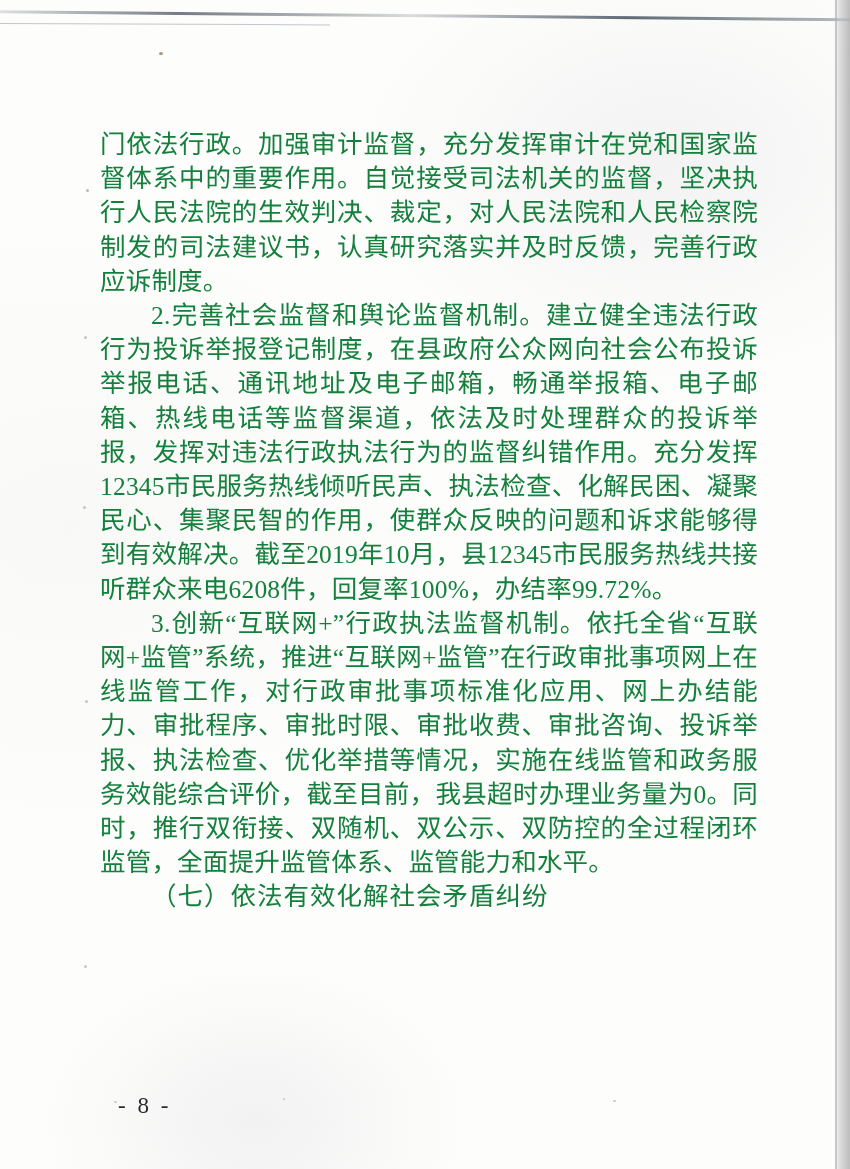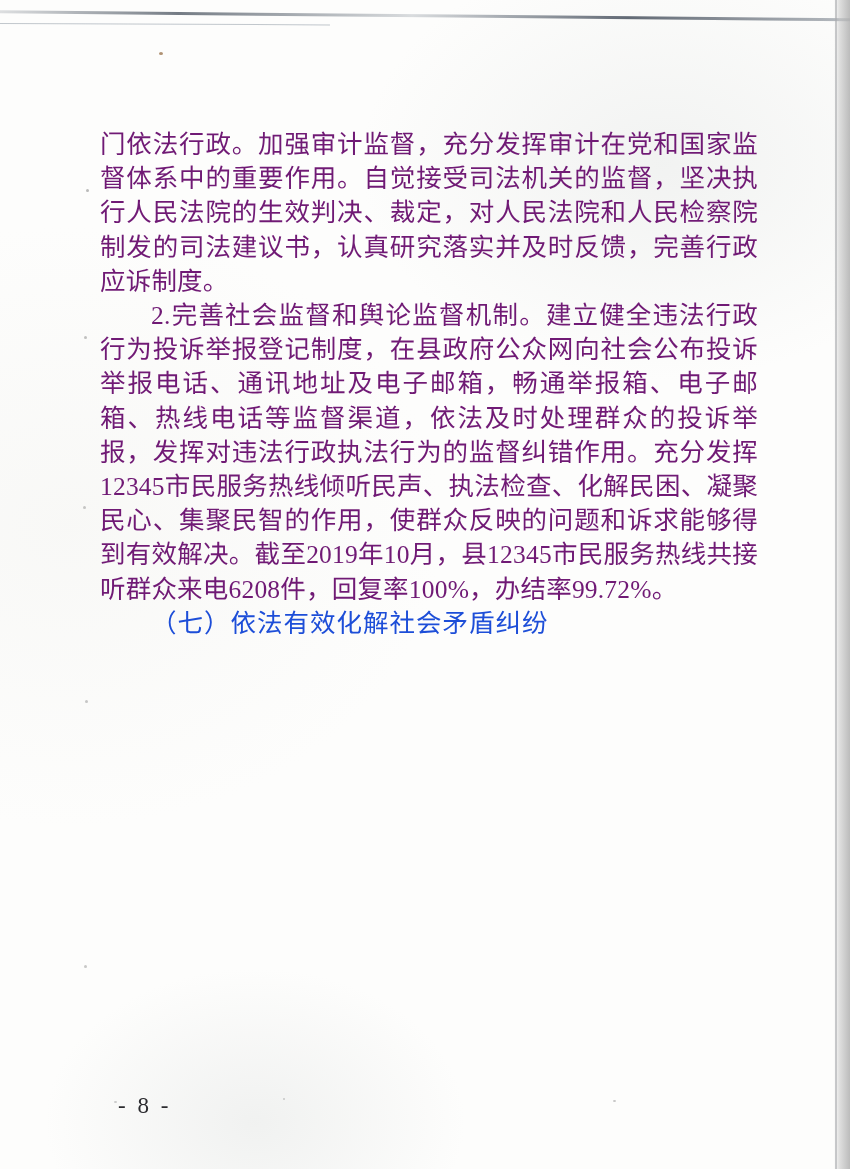--- a/index.html
+++ b/index.html
@@ -88,37 +88,37 @@
 
   
   .textblock {
     position: absolute;
     left: 100px;
     top: 128px;
     width: 658px;
   }
   p.line-para {
     margin: 0;
-    color: #701a75;
+    color: #15803d;
     font-size: 25.5px;
     line-height: 34.2px;
     text-align: justify;
     text-justify: inter-character;
     letter-spacing: 0.2px;
     text-indent: 2em;
     font-family: "Liberation Serif", "DejaVu Serif", serif;
   }
   p.no-indent { text-indent: 0; }
   .bold-head {
     font-weight: normal;
     letter-spacing: 0.3px;
   }
   .heading-sub {
     margin: 0;
-    color: #1d4ed8;
+    color: #15803d;
     font-size: 25.5px;
     line-height: 34.2px;
     text-indent: 2em;
     letter-spacing: 1px;
     font-family: "Liberation Serif", "DejaVu Serif", serif;
   }
   .footer {
     position: absolute;
     left: 118px;
     top: 1093px;
@@ -150,20 +150,21 @@
   <div class="speck speck-g"></div>
   <div class="speck speck-h"></div>
   <div class="speck speck-i"></div>
 
   <div class="textblock blur-soft">
 
     <p class="line-para no-indent">门依法行政。加强审计监督，充分发挥审计在党和国家监督体系中的重要作用。自觉接受司法机关的监督，坚决执行人民法院的生效判决、裁定，对人民法院和人民检察院制发的司法建议书，认真研究落实并及时反馈，完善行政应诉制度。</p>
 
     <p class="line-para"><span class="bold-head">2.完善社会监督和舆论监督机制。</span><span>建立健全违法行政行为投诉举报登记制度，在县政府公众网向社会公布投诉举报电话、通讯地址及电子邮箱，畅通举报箱、电子邮箱、热线电话等监督渠道，依法及时处理群众的投诉举报，发挥对违法行政执法行为的监督纠错作用。充分发挥12345市民服务热线倾听民声、执法检查、化解民困、凝聚民心、集聚民智的作用，使群众反映的问题和诉求能够得到有效解决。截至2019年10月，县12345市民服务热线共接听群众来电6208件，回复率100%，办结率99.72%。</span></p>
 
+    <p class="line-para"><span class="bold-head">3.创新“互联网+”行政执法监督机制。</span><span>依托全省“互联网+监管”系统，推进“互联网+监管”在行政审批事项网上在线监管工作，对行政审批事项标准化应用、网上办结能力、审批程序、审批时限、审批收费、审批咨询、投诉举报、执法检查、优化举措等情况，实施在线监管和政务服务效能综合评价，截至目前，我县超时办理业务量为0。同时，推行双衔接、双随机、双公示、双防控的全过程闭环监管，全面提升监管体系、监管能力和水平。</span></p>
 
     <p class="heading-sub">（七）依法有效化解社会矛盾纠纷</p>
 
 
   </div>
 
   <div class="footer">- 8 -</div>
 
 </div>
 

